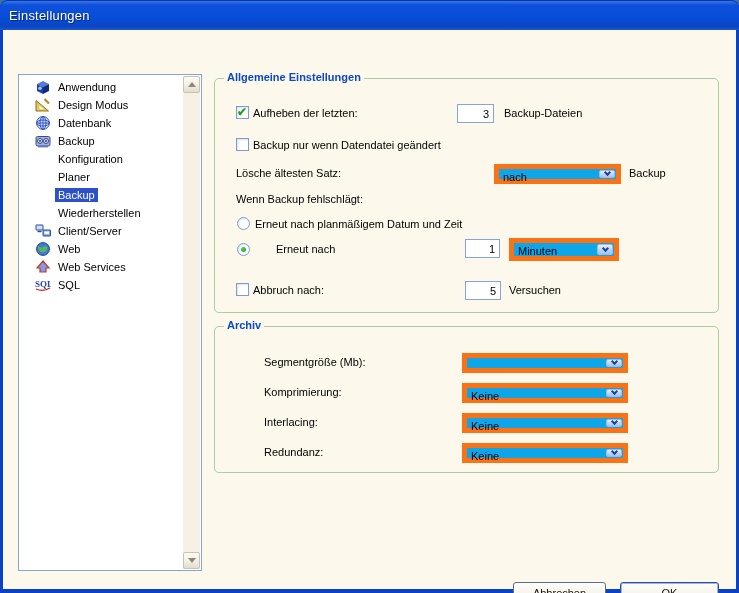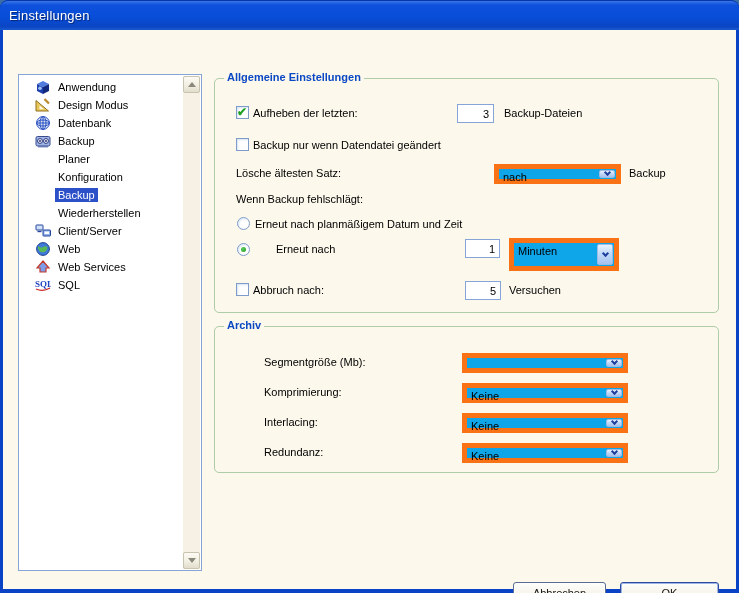--- a/index.html
+++ b/index.html
@@ -153,25 +153,25 @@
               <circle cx="11" cy="8" r="2.4" fill="#ffffff" stroke="#27337a"></circle>
               <circle cx="5" cy="8" r="1" fill="#27337a"></circle>
               <circle cx="11" cy="8" r="1" fill="#27337a"></circle>
               <rect x="3" y="13" width="10" height="1.4" fill="#6a79b4"></rect>
             </svg>
           </span>
           <span class="tlabel">Backup</span>
         </div>
         <div class="titem">
           <span class="ticon"></span>
+          <span class="tlabel">Konfiguration</span>
+        </div>
+        <div class="titem">
+          <span class="ticon"></span>
           <span class="tlabel">Planer</span>
-        </div>
-        <div class="titem">
-          <span class="ticon"></span>
-          <span class="tlabel">Konfiguration</span>
         </div>
         <div class="titem sel">
           <span class="ticon"></span>
           <span class="tlabel">Backup</span>
         </div>
         <div class="titem">
           <span class="ticon"></span>
           <span class="tlabel">Wiederherstellen</span>
         </div>
         <div class="titem">
@@ -242,21 +242,21 @@
       <span class="lbl" style="left:414px; top:88px;">Backup</span>
 
       <span class="lbl" style="left:21px; top:114px;">Wenn Backup fehlschlägt:</span>
 
       <span class="radio" style="left:22px; top:138px;"></span>
       <span class="lbl" style="left:40px; top:139px;">Erneut nach planmäßigem Datum und Zeit</span>
 
       <span class="radio sel" style="left:22px; top:164px;"></span>
       <span class="lbl" style="left:40px; top:164px;padding-left:21px;">Erneut nach</span>
       <input class="field num" style="left: 250px; top: 160px; width: 35px; height: 19px;" value="1">
-      <div class="dd" style="left:294px; top:159px; width:110px; height:33px;">
+      <div class="dd" style="left:294px; top:159px; width:110px; height:23px;">
         <span class="ddval">Minuten</span>
         <span class="ddbtn">
             <span class="chev"></span>
           </span>
       </div>
 
       <span class="cb" style="left:21px; top:204px;"></span>
       <span class="lbl" style="left:38px; top:205px;">Abbruch nach:</span>
       <input class="field num" style="left: 250px; top: 202px; width: 36px; height: 19px;" value="5">
       <span class="lbl" style="left:294px; top:205px;">Versuchen</span>

